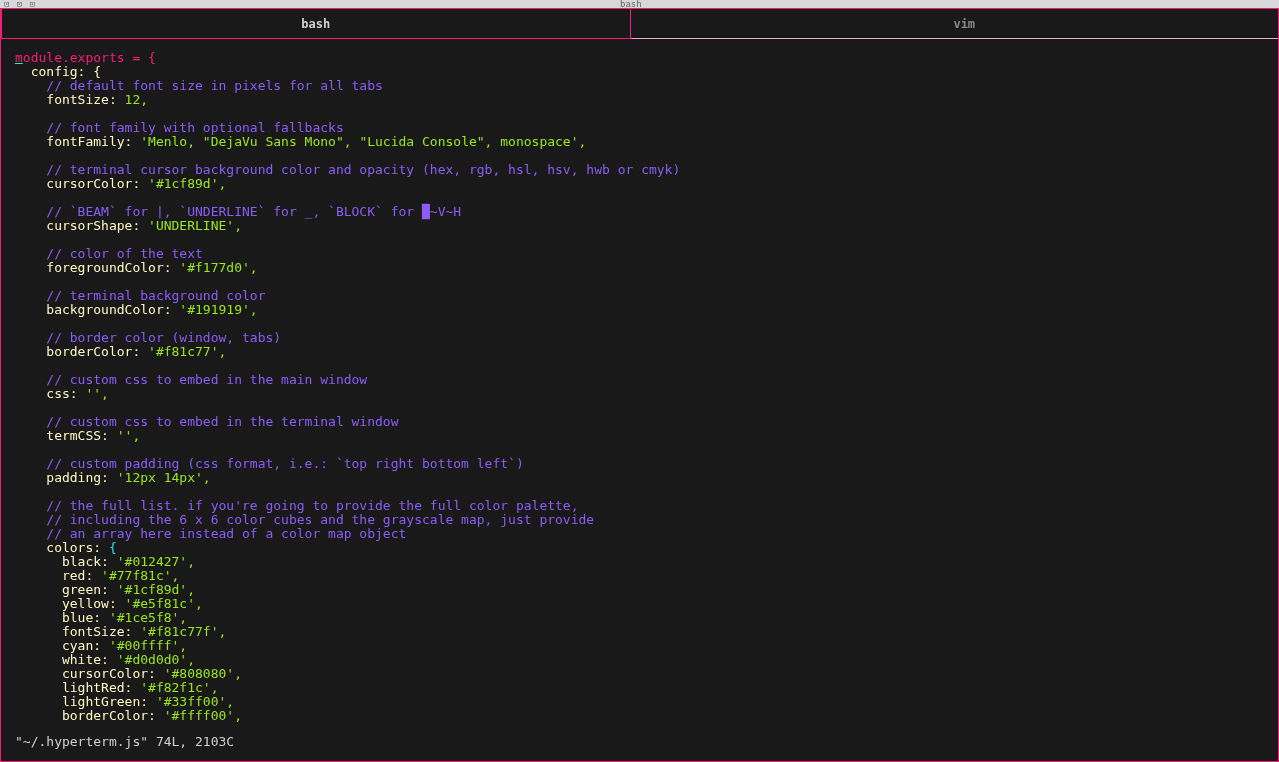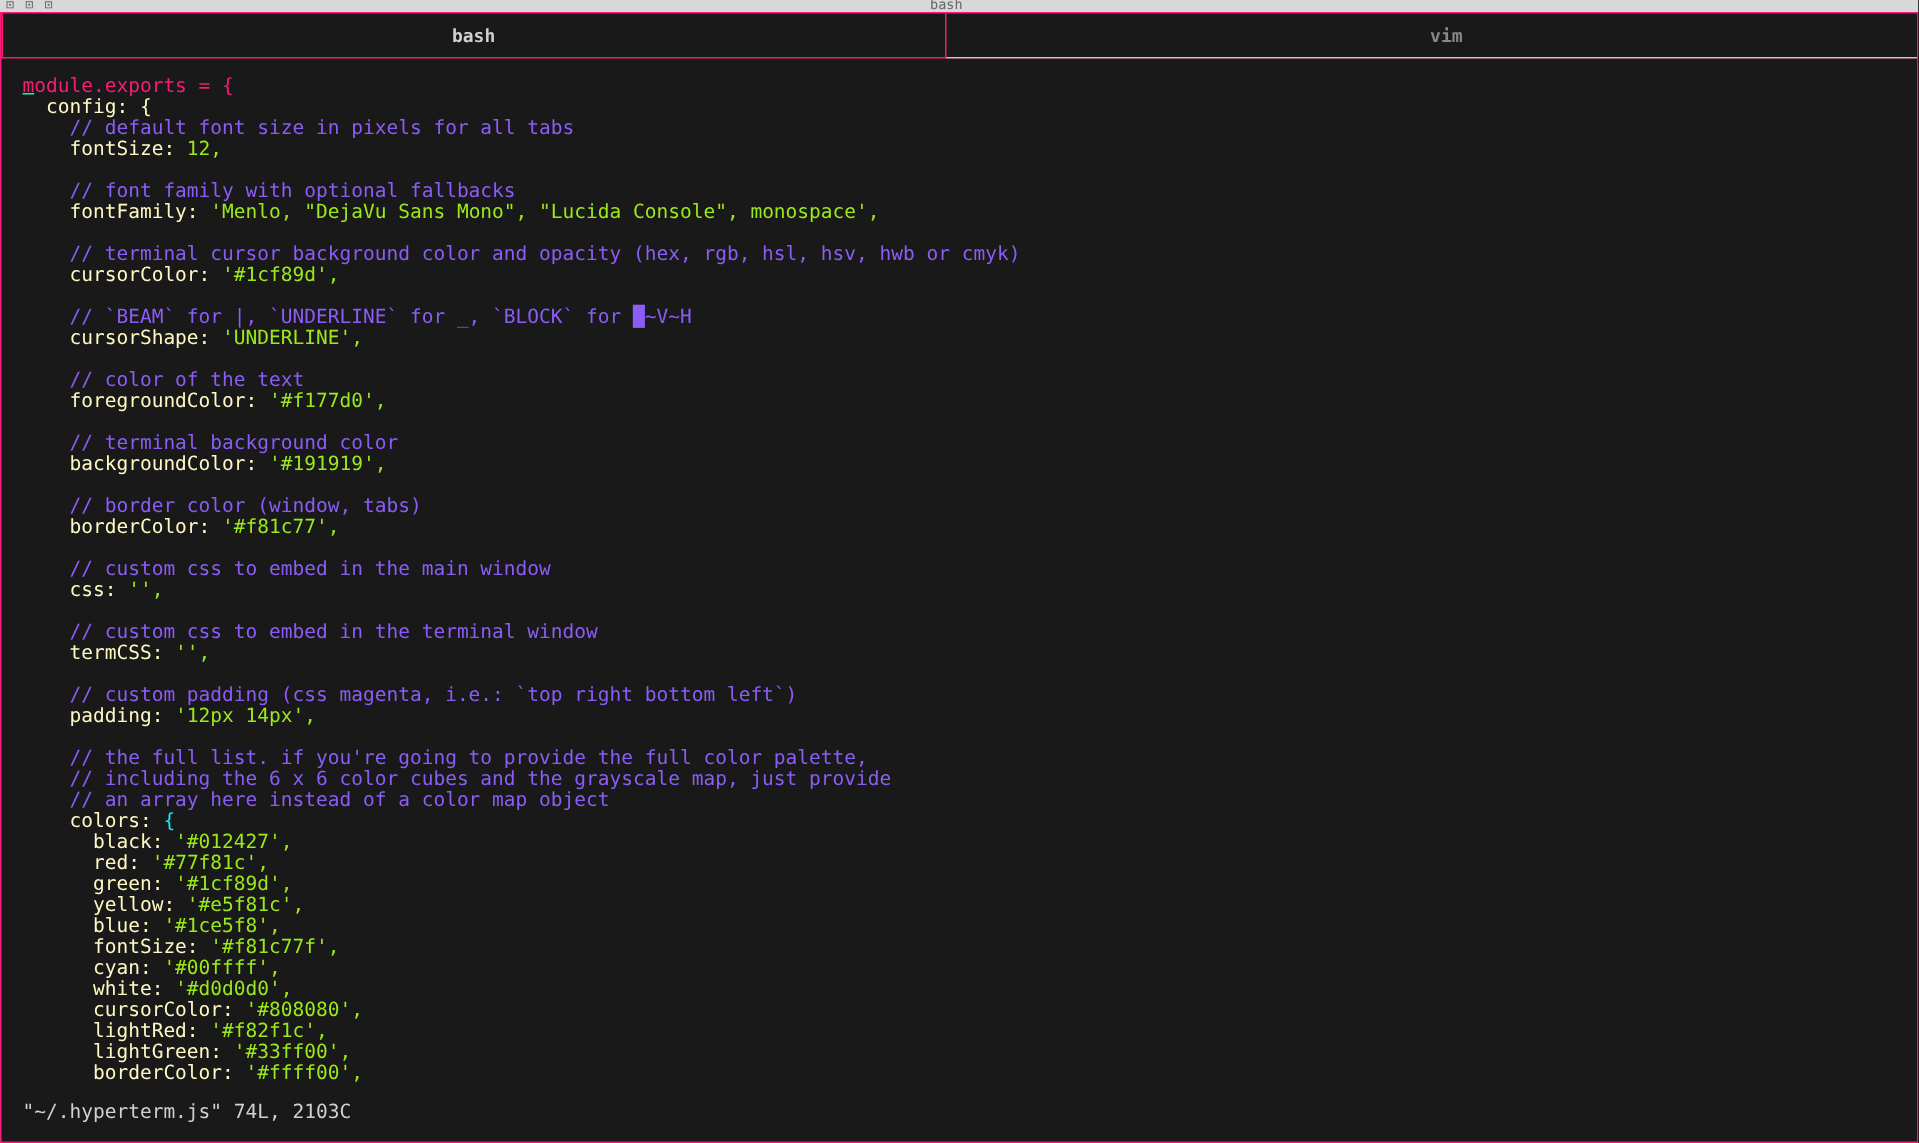--- a/index.html
+++ b/index.html
@@ -121,21 +121,21 @@
 <span></span>
 <span class="c-comment">    // border color (window, tabs)</span>
 <span class="c-key">    borderColor:</span><span class="c-val"> '#f81c77',</span>
 <span></span>
 <span class="c-comment">    // custom css to embed in the main window</span>
 <span class="c-key">    css:</span><span class="c-val"> '',</span>
 <span></span>
 <span class="c-comment">    // custom css to embed in the terminal window</span>
 <span class="c-key">    termCSS:</span><span class="c-val"> '',</span>
 <span></span>
-<span class="c-comment">    // custom padding (css magenta, i.e.: `top right bottom left`)</span>
+<span class="c-comment">    // custom padding (css format, i.e.: `top right bottom left`)</span>
 <span class="c-key">    padding:</span><span class="c-val"> '12px 14px',</span>
 <span></span>
 <span class="c-comment">    // the full list. if you're going to provide the full color palette,</span>
 <span class="c-comment">    // including the 6 x 6 color cubes and the grayscale map, just provide</span>
 <span class="c-comment">    // an array here instead of a color map object</span>
 <span class="c-key">    colors:</span><span class="c-punct"> {</span>
 <span class="c-key">      black:</span><span class="c-val"> '#012427',</span>
 <span class="c-key">      red:</span><span class="c-val"> '#77f81c',</span>
 <span class="c-key">      green:</span><span class="c-val"> '#1cf89d',</span>
 <span class="c-key">      yellow:</span><span class="c-val"> '#e5f81c',</span>

